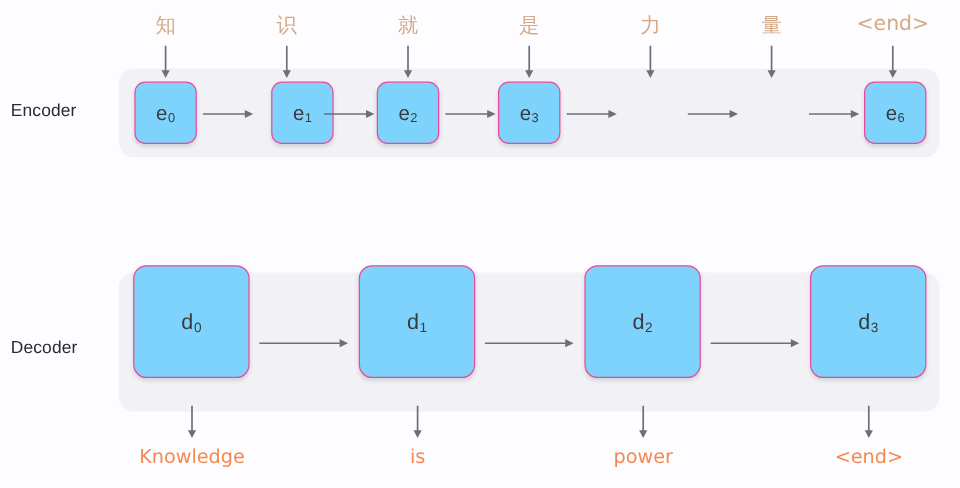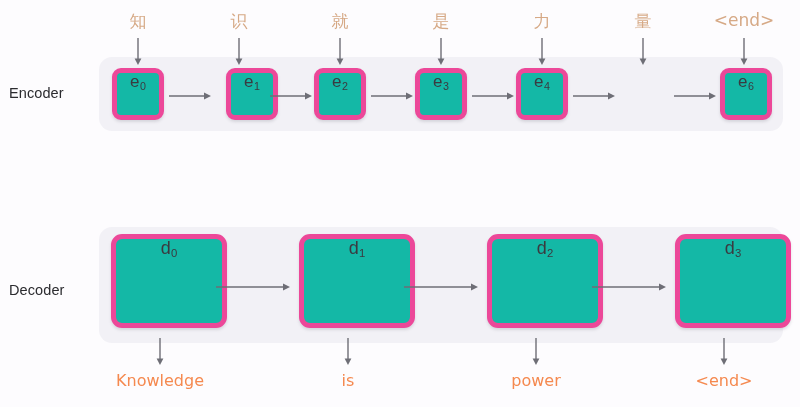--- a/index.html
+++ b/index.html
@@ -36,37 +36,38 @@
     position: absolute;
     background: #f2f1f6;
     border-radius: 13px;
   }
   #encoder-group { left: 99px; top: 57px;  width: 684px; height: 74px; }
   #decoder-group { left: 99px; top: 227px; width: 684px; height: 116px; }
 
   
   .cell {
     position: absolute;
-    background: #14b8a6;
-    border: 5px solid #ec4899;
+    background: #7dd3fc;
+    border: 1px solid #ec4899;
     border-radius: 9px;
     box-shadow: 0 2px 3px rgba(120,118,130,0.22);
     display: flex;
+    align-items: center;
     justify-content: center;
     box-sizing: border-box;
   }
   .cell-enc {
     width: 52px;
     height: 52px;
     top: 68px;
   }
   .cell-dec {
-    width: 116px;
+    width: 97px;
     height: 94px;
-    top: 234px;
+    top: 221px;
     border-radius: 11px;
   }
   .cell-text {
     font-size: 17px;
     color: #3a3a40;
     line-height: 1;
     letter-spacing: 0.2px;
   }
   .cell-dec .cell-text { font-size: 18px; }
   .cell-text sub {
@@ -184,23 +185,20 @@
   </div>
   <div class="cell cell-enc" style="left:226px">
     <span class="cell-text"><span>e</span><sub>1</sub></span>
   </div>
   <div class="cell cell-enc" style="left:314px">
     <span class="cell-text"><span>e</span><sub>2</sub></span>
   </div>
   <div class="cell cell-enc" style="left:415px">
     <span class="cell-text"><span>e</span><sub>3</sub></span>
   </div>
-  <div class="cell cell-enc" style="left:516px">
-    <span class="cell-text"><span>e</span><sub>4</sub></span>
-  </div>
   <div class="cell cell-enc" style="left:720px">
     <span class="cell-text"><span>e</span><sub>6</sub></span>
   </div>
 
   <div class="h-arrow h-arrow-enc" style="left:169px; width:43px;">
     <svg width="43" height="12" viewBox="0 0 43 12">
         <line x1="0" y1="6" x2="37" y2="6" stroke="#6e6e76" stroke-width="1.3"></line>
         <path d="M42 6 L35 2.6 L35 9.4 Z" fill="#6e6e76"></path>
       </svg>
   </div>

